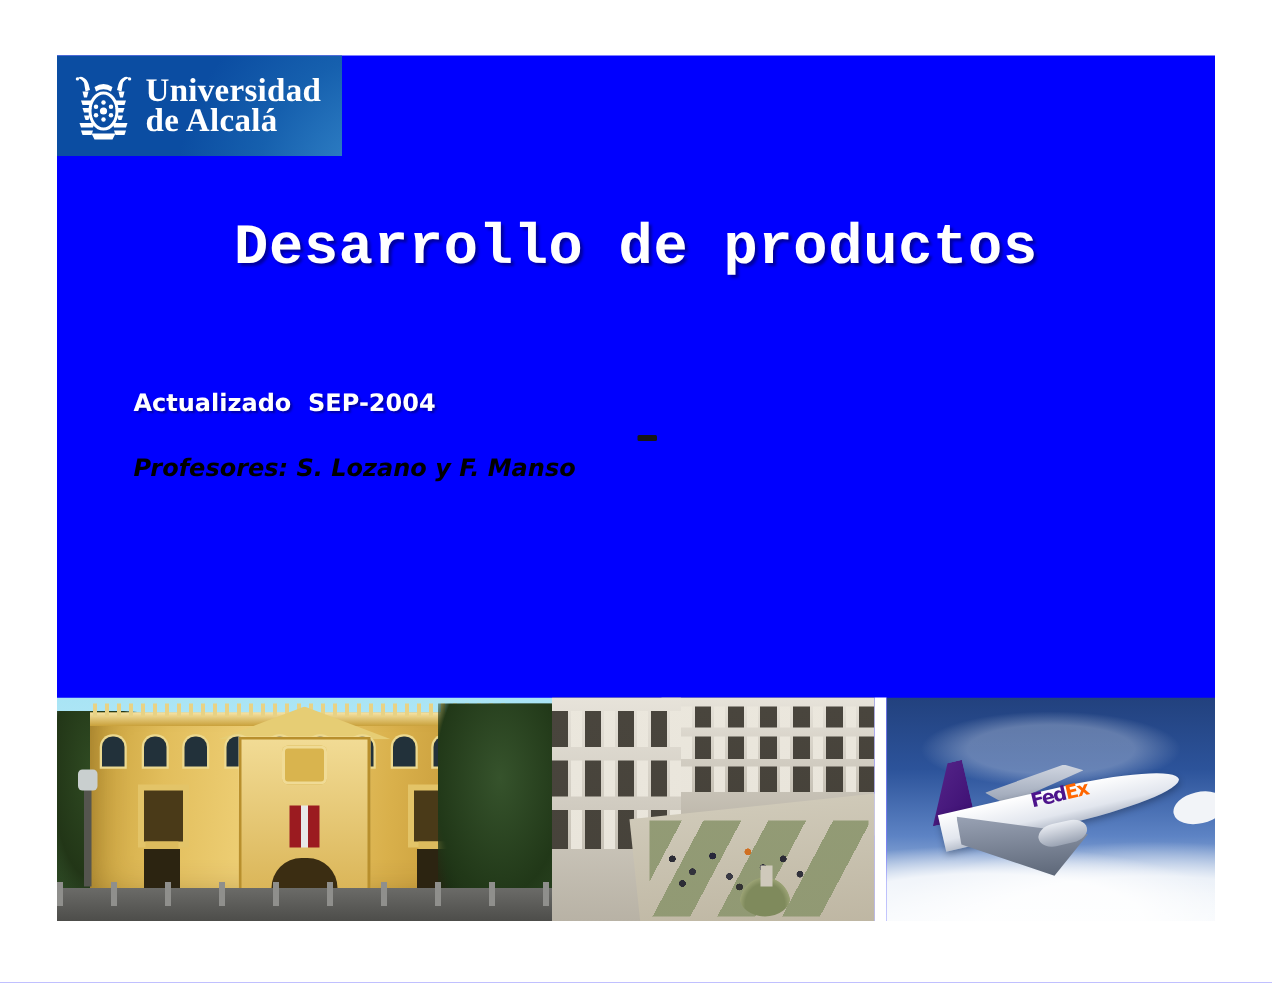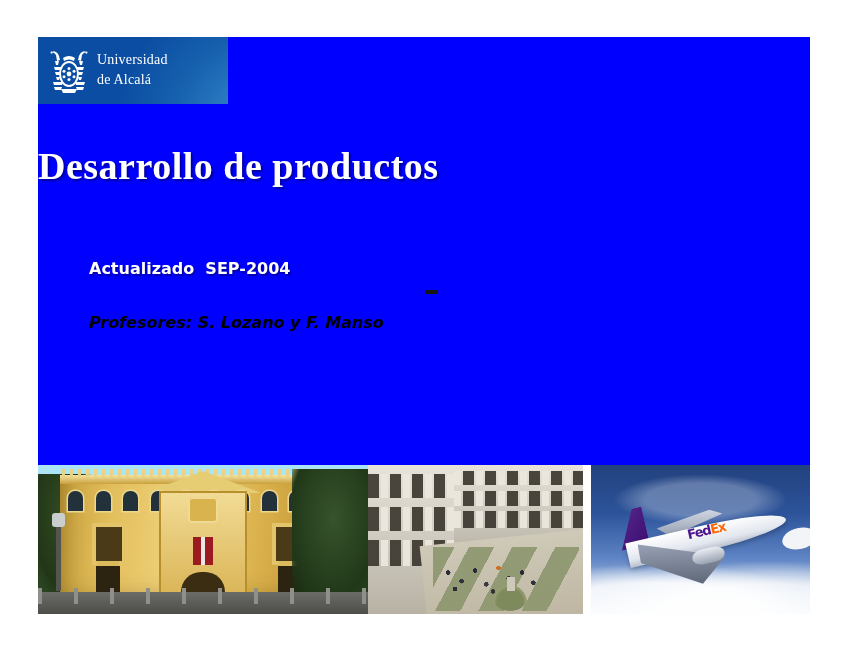--- a/index.html
+++ b/index.html
@@ -43,36 +43,37 @@
   #crest {
     width: 44px;
     height: 52px;
     margin-left: 9px;
     margin-right: 6px;
     flex: none;
   }
   #logo-text {
     color: #ffffff;
     font-family: "Liberation Serif", serif;
-    font-size: 14px;
+    font-size: 22px;
     line-height: 20px;
     letter-spacing: 0.2px;
     white-space: pre-line;
     padding-bottom: 2px;
+    font-weight: bold;
   }
 
   
   #title {
     position: absolute;
     left: 0;
     top: 107px;
     width: 772px;
-    text-align: left;
+    text-align: center;
     color: #ffffff;
-    font-family: Liberation Serif, serif;
+    font-family: Liberation Mono, monospace;
     font-weight: bold;
     font-size: 38px;
     letter-spacing: 0.5px;
     text-shadow: 2px 2px 2px rgba(0,0,0,0.38);
   }
 
   
   #updated {
     position: absolute;
     left: 51px;
@@ -80,21 +81,21 @@
     color: #ffffff;
     font-family: "DejaVu Sans", sans-serif;
     font-weight: bold;
     font-size: 16px;
     white-space: pre;
     text-shadow: 1.5px 1.5px 1.5px rgba(0,0,0,0.35);
   }
   #professors {
     position: absolute;
     left: 51px;
-    top: 276px;
+    top: 265px;
     color: #000000;
     font-family: "DejaVu Sans", sans-serif;
     font-weight: bold;
     font-style: italic;
     font-size: 16px;
     white-space: pre;
   }
   #stray-mark {
     position: absolute;
     left: 387px;

